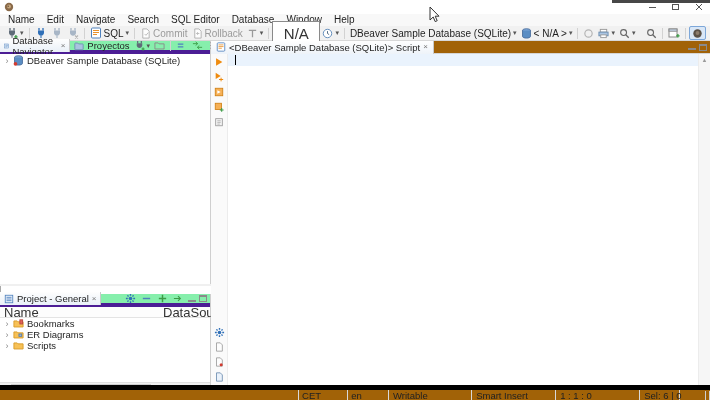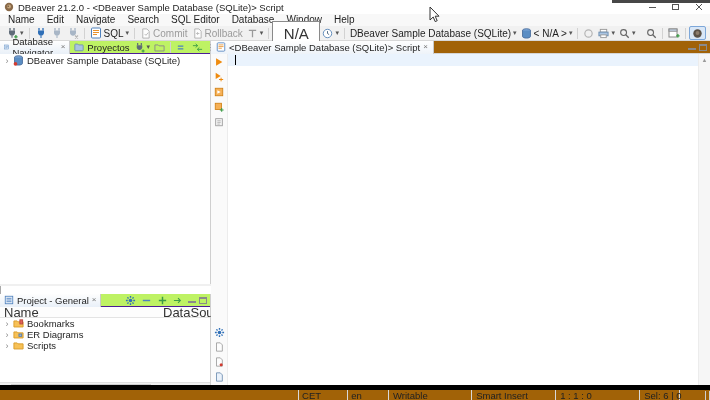--- a/index.html
+++ b/index.html
@@ -31,21 +31,21 @@
   .tlabel { font-size:10px; }
   .tlabel.dim { color:#9b9b9b; }
   .dd { font-size:7px; color:#555; line-height:8px; }
   .sep { display:inline-block; width:1px; height:11px; background:#d2d2d2; margin:0 3px; }
   .tb-right { margin-left:auto; display:inline-flex; align-items:center; }
   .combo { display:inline-flex; align-items:center; justify-content:center; width:48px; height:24px; background:#ffffff; border:1px solid #8a8a8a; font-size:15px; color:#333; }
   .ic { display:inline-block; vertical-align:middle; }
 
   
   .navigator { position:absolute; left:0; top:41px; width:211px; height:243px; background:#ffffff; border-right:1px solid #cfcfcf; display:flex; flex-direction:column; }
-  .tabbar { height:13px; background:#bef264; border-bottom:1px solid #4c1d95; display:flex; align-items:center; }
+  .tabbar { height:13px; background:#86efac; border-bottom:4px solid #4c1d95; display:flex; align-items:center; }
   .vtab { display:inline-flex; align-items:center; gap:3px; height:13px; padding:0 4px; font-size:9.5px; color:#222; }
   .vtab.active { background:linear-gradient(#fefefe,#e9f0f8); border-right:1px solid #c9c9c9; }
   .tab-close { font-size:8px; color:#777; line-height:8px; }
   .panel-tools { margin-left:auto; display:inline-flex; align-items:center; gap:3px; padding-right:3px; }
   .glyph { color:#6b6b6b; font-size:8px; line-height:9px; }
   .ic-minview { display:inline-block; width:8px; height:6px; position:relative; }
   .ic-minview i { position:absolute; left:0; bottom:0; width:8px; height:2px; background:#8a8a8a; display:block; }
   .ic-maxview { display:inline-block; width:8px; height:7px; border:1px solid #8a8a8a; border-top-width:2px; }
 
   .filter-row { height:12px; display:flex; align-items:center; border-bottom:1px solid #e3e3e3; }
@@ -97,21 +97,20 @@
 
 <div class="app">
   <div class="top-strip"></div>
 
   <div class="titlebar">
     <svg class="ic" width="10" height="10" viewBox="0 0 12 12">
         <circle cx="6" cy="6" r="5" fill="#8a6a49"></circle>
         <circle cx="6" cy="5.4" r="2.4" fill="#c8a87f"></circle>
         <circle cx="5" cy="5" r="0.7" fill="#3a2c1e"></circle>
       </svg>
-    <span class="title-text">DBeaver 21.2.0 - &lt;DBeaver Sample Database (SQLite)&gt; Script</span>
     <div class="win-controls">
       <span class="win-btn">
           <span class="ic-winmin"></span>
         </span>
       <span class="win-btn">
           <span class="ic-winmax"></span>
         </span>
       <span class="win-btn">
           <svg width="8" height="8" viewBox="0 0 8 8">
             <path d="M1 1l6 6M7 1l-6 6" stroke="#555" stroke-width="1"></path>

